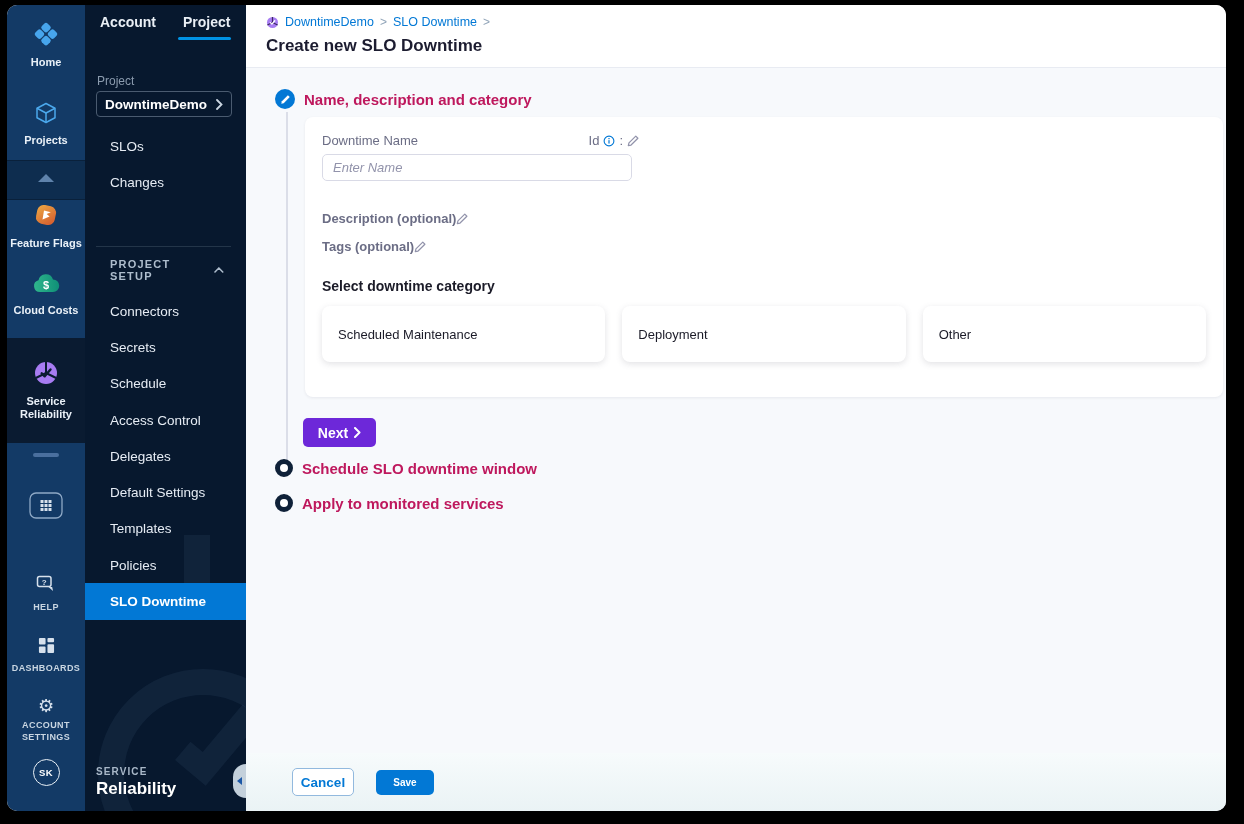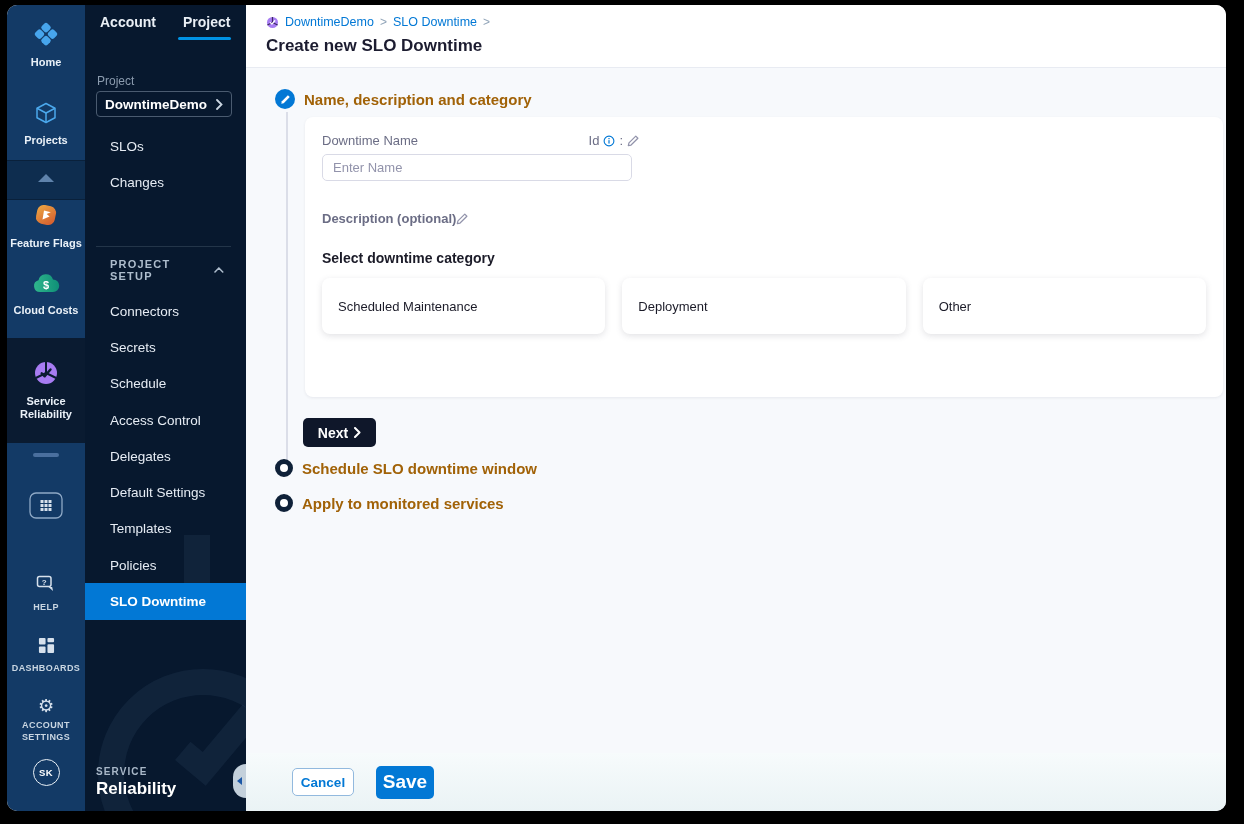--- a/index.html
+++ b/index.html
@@ -49,42 +49,42 @@
 
   
   .main { flex:1; display:flex; flex-direction:column; min-width:0; }
   .main-header { height:63px; background:#fff; padding:9px 0 0 20px; border-bottom:1px solid #E8EBF2; }
   .breadcrumb { display:flex; align-items:center; gap:6px; height:16px; }
   .crumb { color:#0278D5; font-size:12.5px; cursor:pointer; }
   .crumb-sep { color:#90A4B8; font-size:12px; }
   .page-title { margin-top:6px; font-size:17px; font-weight:700; color:#1C1C30; }
   .content { position:relative; flex:1; background:#F7F9FC; }
   .step-head { position:absolute; left:29px; display:flex; align-items:center; gap:9px; }
-  .step-head .t { font-size:15px; font-weight:700; color:#a16207; }
+  .step-head .t { font-size:15px; font-weight:700; color:#be185d; }
   .step1 { top:21px; } .step2 { top:391px; } .step3 { top:426px; }
   .step-badge { width:20px; height:20px; border-radius:50%; background:#0278D5; display:flex; align-items:center; justify-content:center; }
   .step-circle { width:18px; height:18px; border-radius:50%; border:5px solid #0F2138; background:#fff; }
   .connector { position:absolute; left:40px; top:44px; width:1.5px; height:350px; background:#DBDEE8; }
   .form-card { position:absolute; left:59px; top:49px; width:918px; height:280px; background:#fff; border-radius:8px; box-shadow:0 1px 3px rgba(40,41,61,.08); padding:16px 17px; }
   .label-row { width:318px; display:flex; align-items:center; justify-content:space-between; }
   .field-label { font-size:13px; color:#6B6D85; }
   .id-cluster { display:flex; align-items:center; gap:4px; }
   .id-cluster .colon { color:#6B6D85; font-size:13px; }
-  .name-input { margin-top:6px; width:310px; height:27px; border:1px solid #D9DAE6; border-radius:5px; padding:0 10px; font-size:13px; color:#22222A; outline:none; font-family:inherit; }
+  .name-input { margin-top:6px; width:310px; height:27px; border:1px solid #D9DAE6; border-radius:5px; padding:0 10px; font-size:13px; color:#22222A; outline:none; font-family:inherit;font-style:italic; }
   .name-input::placeholder { color:#9293AB; }
   .opt-row { display:flex; align-items:center; margin-top:30px; }
   .opt-row + .opt-row { margin-top:13px; }
   .opt-label { font-size:13px; font-weight:700; color:#6B6D85; }
   .cat-label { margin-top:24px; font-size:14px; font-weight:700; color:#1B1B28; }
   .cat-row { margin-top:12px; display:flex; gap:17px; }
   .cat-card { flex:1; height:56px; background:#fff; border-radius:8px; box-shadow:0 2px 6px rgba(96,97,112,.18); display:flex; align-items:center; padding-left:16px; font-size:13px; color:#1B1B28; cursor:pointer; }
-  .next-btn { position:absolute; left:57px; top:350px; width:73px; height:29px; background:#0f172a; border:none; border-radius:5px; color:#fff; font-size:14px; font-weight:700; display:flex; align-items:center; justify-content:center; gap:6px; cursor:pointer; font-family:inherit; }
+  .next-btn { position:absolute; left:57px; top:350px; width:73px; height:29px; background:#6d28d9; border:none; border-radius:5px; color:#fff; font-size:14px; font-weight:700; display:flex; align-items:center; justify-content:center; gap:6px; cursor:pointer; font-family:inherit; }
   .footer { height:58px; background:linear-gradient(180deg,#F7FBFC 0%,#EAF3F5 100%); display:flex; align-items:center; padding-left:46px; gap:22px; }
   .btn-cancel { width:62px; height:28px; background:#fff; border:1px solid #92B9DE; border-radius:5px; color:#0278D5; font-size:13.5px; font-weight:700; cursor:pointer; font-family:inherit; }
-  .btn-save { width:58px; height:33px; background:#0278D5; border:none; border-radius:5px; color:#fff; font-size:19px; font-weight:700; cursor:pointer; font-family:inherit; }
+  .btn-save { width:58px; height:25px; background:#0278D5; border:none; border-radius:5px; color:#fff; font-size:10px; font-weight:700; cursor:pointer; font-family:inherit; }
   svg text { font-family:"Liberation Sans","DejaVu Sans",sans-serif; }
 </style>
 </head>
 <body>
 
 <div class="window">
 
   <nav class="rail">
     <div class="rail-band-collapse"></div>
     <div class="rail-band-active"></div>
@@ -308,20 +308,26 @@
           </span>
         </div>
         <input class="name-input" type="text" placeholder="Enter Name" style="">
 
         <div class="opt-row">
           <span class="opt-label">Description (optional)</span>
           <svg width="13" height="13" viewBox="0 0 16 16" fill="none" stroke="#9293AB" stroke-width="1.5" stroke-linejoin="round">
             <path d="M10.8 2.6 l2.6 2.6 L5 13.6 l-3.4 .8 .8 -3.4 z"></path>
           </svg>
         </div>
+        <div class="opt-row">
+          <span class="opt-label">Tags (optional)</span>
+          <svg width="13" height="13" viewBox="0 0 16 16" fill="none" stroke="#9293AB" stroke-width="1.5" stroke-linejoin="round">
+            <path d="M10.8 2.6 l2.6 2.6 L5 13.6 l-3.4 .8 .8 -3.4 z"></path>
+          </svg>
+        </div>
 
         <div class="cat-label">Select downtime category</div>
         <div class="cat-row">
           <div class="cat-card">Scheduled Maintenance</div>
           <div class="cat-card">Deployment</div>
           <div class="cat-card">Other</div>
         </div>
       </div>
 
       <button class="next-btn">

